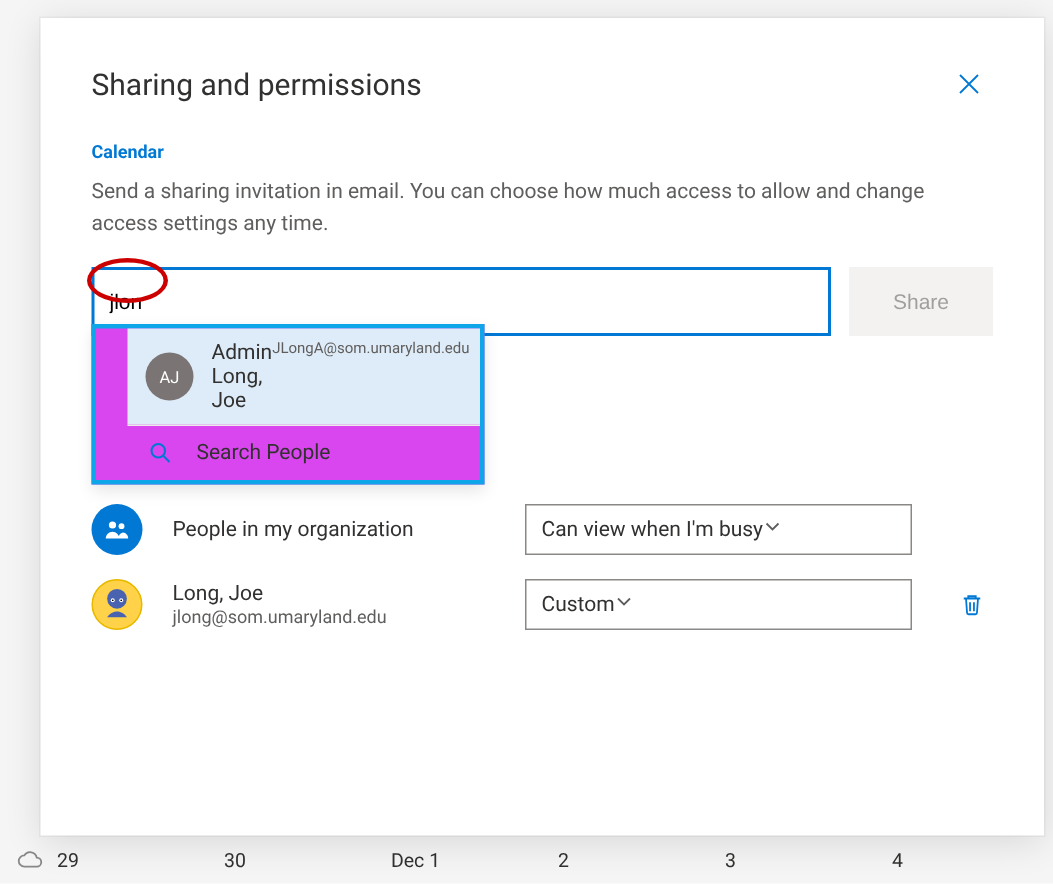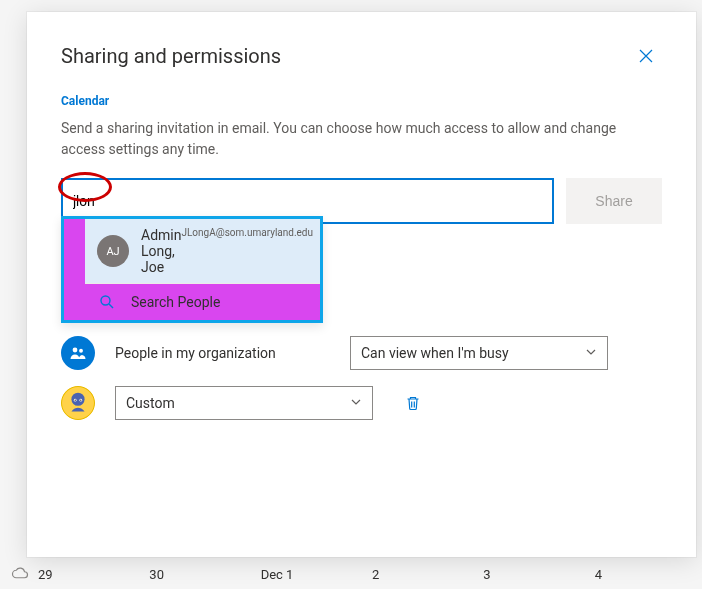--- a/index.html
+++ b/index.html
@@ -178,21 +178,20 @@
   .perm-name { font-size: 14px; color:#323130; }
   .perm-email { font-size: 12px; color:#605e5c; }
   .perm-select {
     width: 258px;
     height: 34px;
     border: 1px solid #8a8886;
     background: #fff;
     display: flex;
     align-items: center;
     padding: 0 10px;
-    justify-content: space-between;
     cursor: pointer;
     font-size: 14px;
     color: #323130;
   }
   .chevron { color: #605e5c; }
   .delete-btn {
     width: 28px; height: 28px;
     display:flex; align-items:center; justify-content:center;
     color: #0078d4;
     cursor: pointer;
@@ -283,20 +282,24 @@
         <svg width="34" height="34" viewBox="0 0 34 34">
             <circle cx="17" cy="17" r="17" fill="#ffd24a"></circle>
             <circle cx="17" cy="13" r="7" fill="#4a63b0"></circle>
             <circle cx="14" cy="14" r="1.4" fill="#fff"></circle>
             <circle cx="20" cy="14" r="1.4" fill="#fff"></circle>
             <circle cx="14" cy="14" r=".6" fill="#000"></circle>
             <circle cx="20" cy="14" r=".6" fill="#000"></circle>
             <path d="M10 26c2-3 5-4 7-4s5 1 7 4" fill="#4a63b0"></path>
           </svg>
       </div>
+      <div class="perm-info">
+        <span class="perm-name">Long, Joe</span>
+        <span class="perm-email">jlong@som.umaryland.edu</span>
+      </div>
       <div class="perm-select">
         <span>Custom</span>
         <span class="chevron">
           <svg width="12" height="12" viewBox="0 0 12 12">
               <path d="M2 4l4 4 4-4" fill="none" stroke="#605e5c" stroke-width="1.2"></path>
             </svg>
         </span>
       </div>
       <div class="delete-btn">
         <svg width="16" height="16" viewBox="0 0 16 16" fill="none" stroke="#0078d4" stroke-width="1.2">

